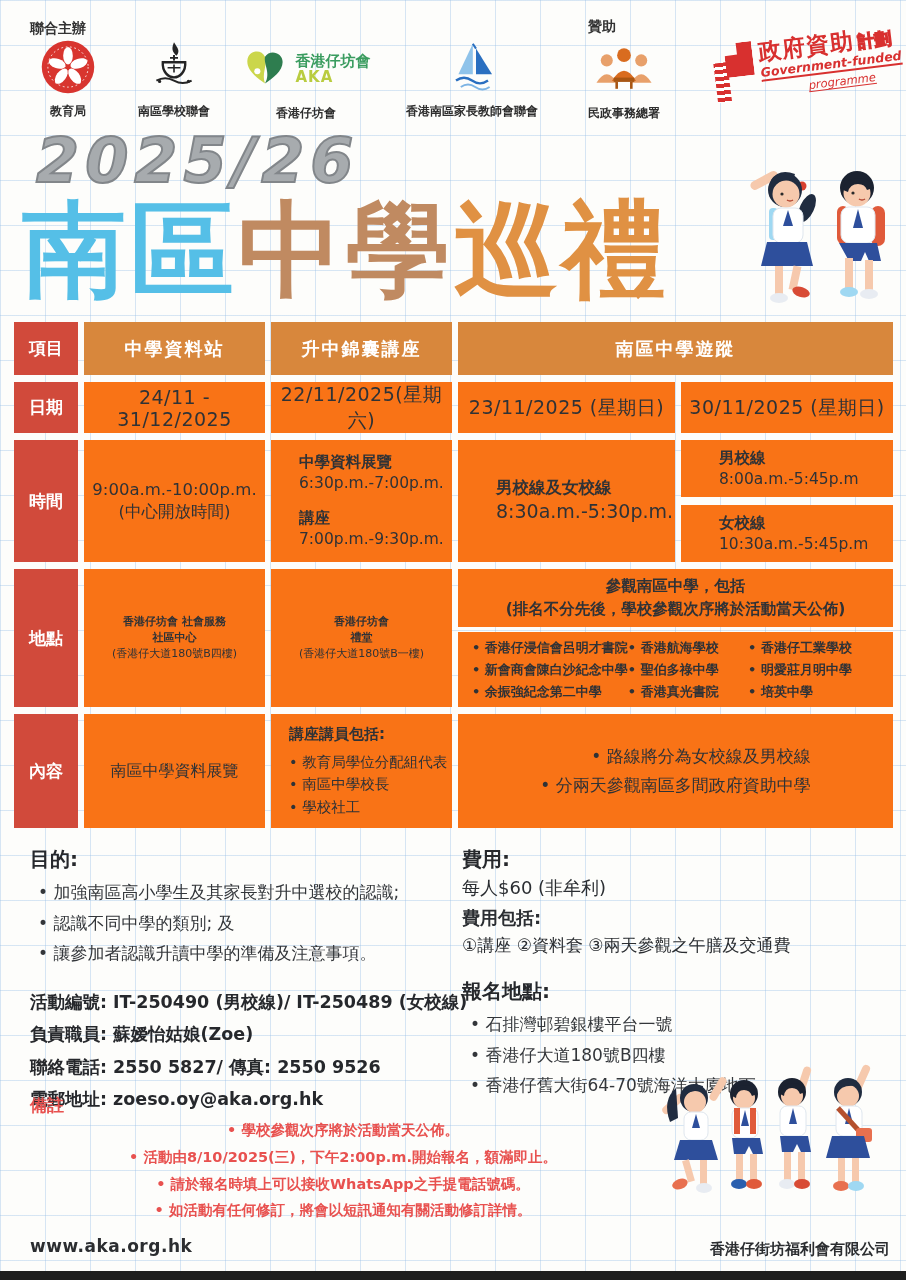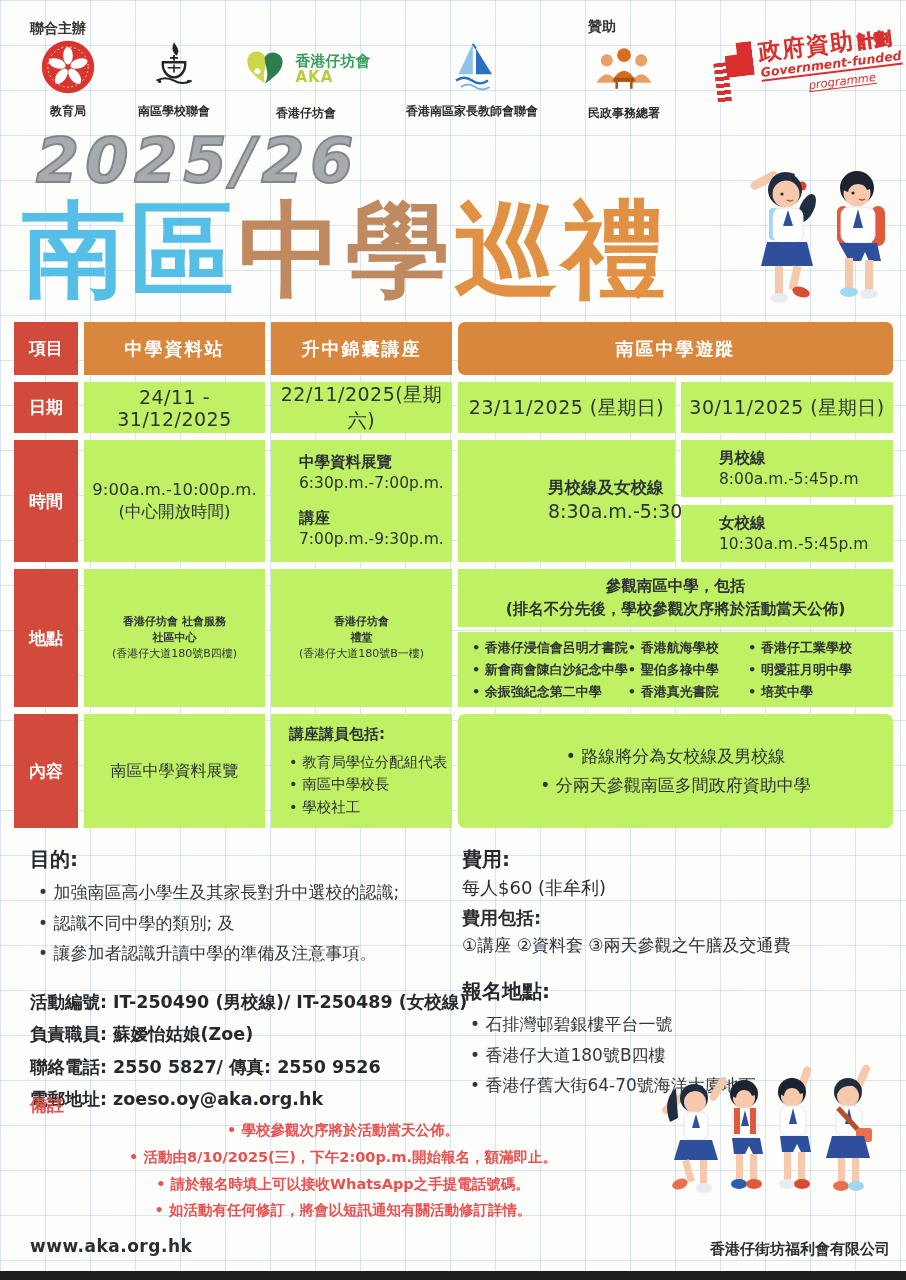--- a/index.html
+++ b/index.html
@@ -67,39 +67,39 @@
     left:14px; top:322px; width:879px;
     display:grid;
     grid-template-columns:64px 181px 181px 217px 212px;
     grid-template-rows:53px 51px 122px 138px 114px;
     gap:7px 6px;
     z-index:2;
   }
   .cell { display:flex; flex-direction:column; align-items:center; justify-content:center; text-align:center; }
   .red    { background:#d14a3b; color:#fff; font-weight:bold; font-size:17px; }
   .orange { background:#d8873c; color:#fff; font-weight:bold; font-size:18px; letter-spacing:2px; }
-  .yellow { background:#bef264; }
-  .span2 { grid-column:span 2;border-radius:7px; }
+  .yellow { background:#f97316; }
+  .span2 { grid-column:span 2; }
   .date-cell { font-size:19px; letter-spacing:.5px; }
   .stack { display:flex; flex-direction:column; gap:8px; }
   .stack > .yellow { flex:1; }
   .left-align { align-items:flex-start; text-align:left; }
   .bold { font-weight:bold; }
   .t-line { font-size:15.5px; line-height:1.35; }
   .loc-line { font-size:11px; line-height:1.45; }
   .schools-head { font-size:15.5px; font-weight:bold; line-height:1.5; }
   .schools-grid {
     display:grid; grid-template-columns:1.12fr .9fr .98fr;
     width:100%; padding:6px 14px; row-gap:4px;
     font-size:13px; font-weight:bold; text-align:left;
   }
   .schools-grid li { list-style:none; white-space:nowrap; }
   .bullet-li::before { content:"•  "; }
   ul.plain { list-style:none; }
-  .content-list li { font-size:17px; font-weight:normal; line-height:1.7; text-align:center; }
+  .content-list li { font-size:17px; font-weight:normal; line-height:1.7; text-align:right; }
   .speaker-list li { font-size:14.5px; line-height:1.55; text-align:left; }
 
   
   .sec-heading { font-size:20px; font-weight:bold; color:#26282c; }
   .purpose li, .reg li { font-size:17px; line-height:1.8; color:#33363a; }
   .contact-line { font-size:17.5px; font-weight:bold; line-height:1.85; color:#26282c; }
   .fee-line { font-size:18px; line-height:1.65; color:#2b2e32; }
   .fee-includes { font-size:17px; line-height:1.6; color:#2b2e32; }
   .remarks { color:#e8514f; }
   .remarks .sec-heading { color:#e8514f; font-size:17px; }
@@ -273,21 +273,21 @@
     <div class="t-line" style="font-size:16.5px;">9:00a.m.-10:00p.m.</div>
     <div class="t-line" style="font-size:16.5px;">(中心開放時間)</div>
   </div>
   <div class="cell yellow left-align" style="padding:12px 0 12px 28px;">
     <div class="t-line bold">中學資料展覽</div>
     <div class="t-line">6:30p.m.-7:00p.m.</div>
     <div style="height:14px;"></div>
     <div class="t-line bold">講座</div>
     <div class="t-line">7:00p.m.-9:30p.m.</div>
   </div>
-  <div class="cell yellow left-align" style="padding-left:90px;">
+  <div class="cell yellow left-align" style="padding-left:38px;">
     <div class="t-line bold" style="font-size:16.5px;">男校線及女校線</div>
     <div class="t-line" style="font-size:19px;">8:30a.m.-5:30p.m.</div>
   </div>
   <div class="stack">
     <div class="cell yellow left-align" style="padding-left:38px;">
       <div class="t-line bold">男校線</div>
       <div class="t-line">8:00a.m.-5:45p.m</div>
     </div>
     <div class="cell yellow left-align" style="padding-left:38px;">
       <div class="t-line bold">女校線</div>

